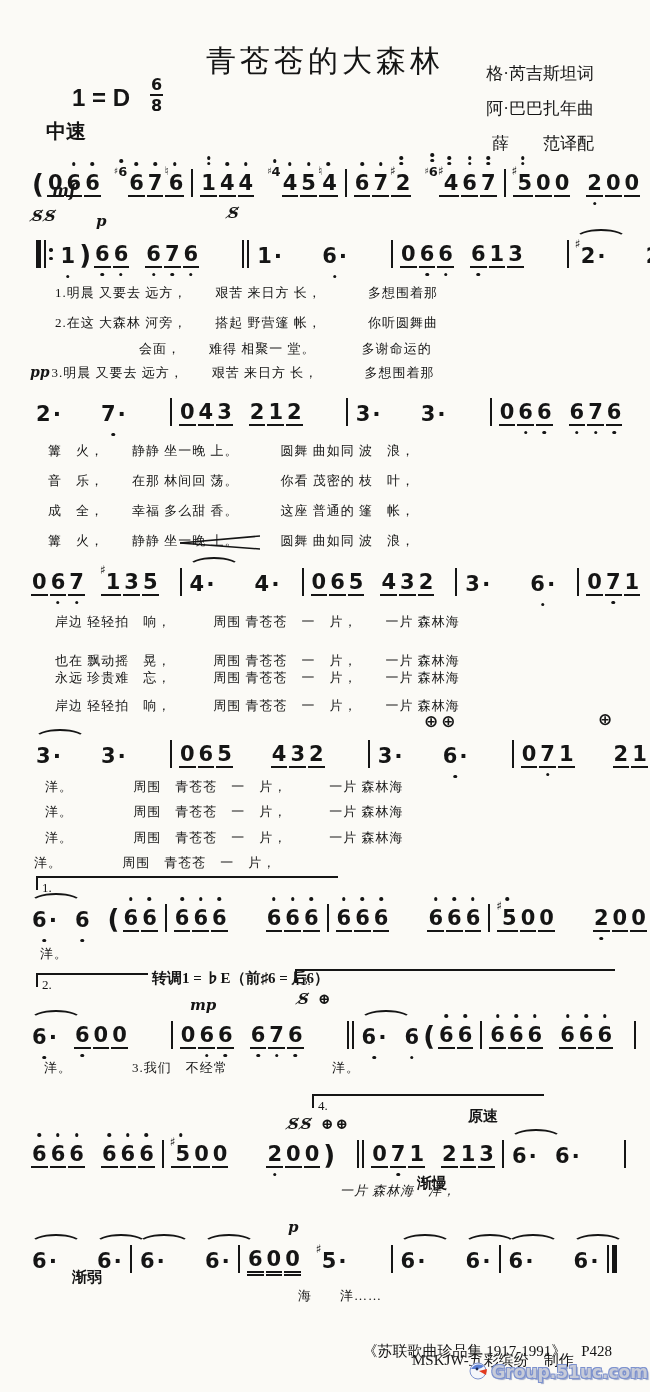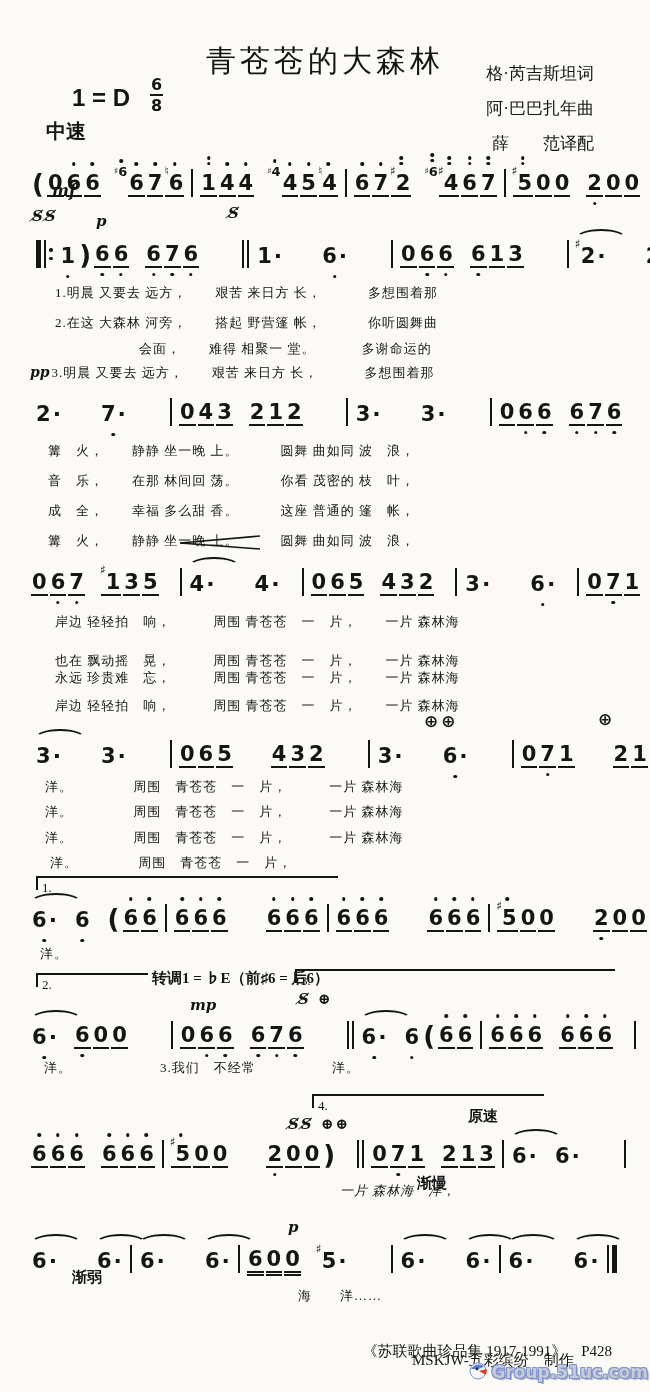--- a/index.html
+++ b/index.html
@@ -666,21 +666,21 @@
     </span>
     <span class="note u1">
       <span class="d">1</span>
     </span>
     <span class="note u1"></span>
     <span class="gap-s"></span>
   </div>
 <div class="abs lyr" style="left:45px;top:777px;">洋。　　　　 周围　青苍苍　一　片，　　　一片 森林海</div>
 <div class="abs lyr" style="left:45px;top:802px;">洋。　　　　 周围　青苍苍　一　片，　　　一片 森林海</div>
 <div class="abs lyr" style="left:45px;top:828px;">洋。　　　　 周围　青苍苍　一　片，　　　一片 森林海</div>
-<div class="abs lyr" style="left:50px;top:853px;">洋。　　　　 周围　青苍苍　一　片，</div>
+<div class="abs lyr" style="left:34px;top:853px;">洋。　　　　 周围　青苍苍　一　片，</div>
 
 <div class="abs volta" style="left:36px;top:876px;width:300px;">
   <span>1.</span>
 </div>
 <div class="abs notes" style="left:30px;top:902px;">
     <span class="arc">
       <i></i>
     </span>
     <span class="note">
       <span class="d">6</span>
@@ -968,21 +968,21 @@
       <span class="oct hi">
         <b></b>
       </span>
     </span>
     <span class="gap-s"></span>
     <span class="barline">
       <i class="thin"></i>
     </span>
   </div>
 <div class="abs lyr" style="left:44px;top:1058px;">洋。</div>
-<div class="abs lyr" style="left:160px;top:1058px;">3.我们　不经常</div>
+<div class="abs lyr" style="left:132px;top:1058px;">3.我们　不经常</div>
 <div class="abs lyr" style="left:332px;top:1058px;">洋。</div>
 
 <div class="abs volta" style="left:312px;top:1094px;width:230px;">
   <span>4.</span>
 </div>
 <div class="abs sign" style="left:288px;top:1115px;">S̸S̸ ⊕⊕</div>
 <div class="abs mark" style="left:395px;top:1174px;margin-left:22px;">渐慢</div>
 <div class="abs mark" style="left:468px;top:1107px;">原速</div>
 <div class="abs notes" style="left:30px;top:1138px;">
     <span class="note u1">

